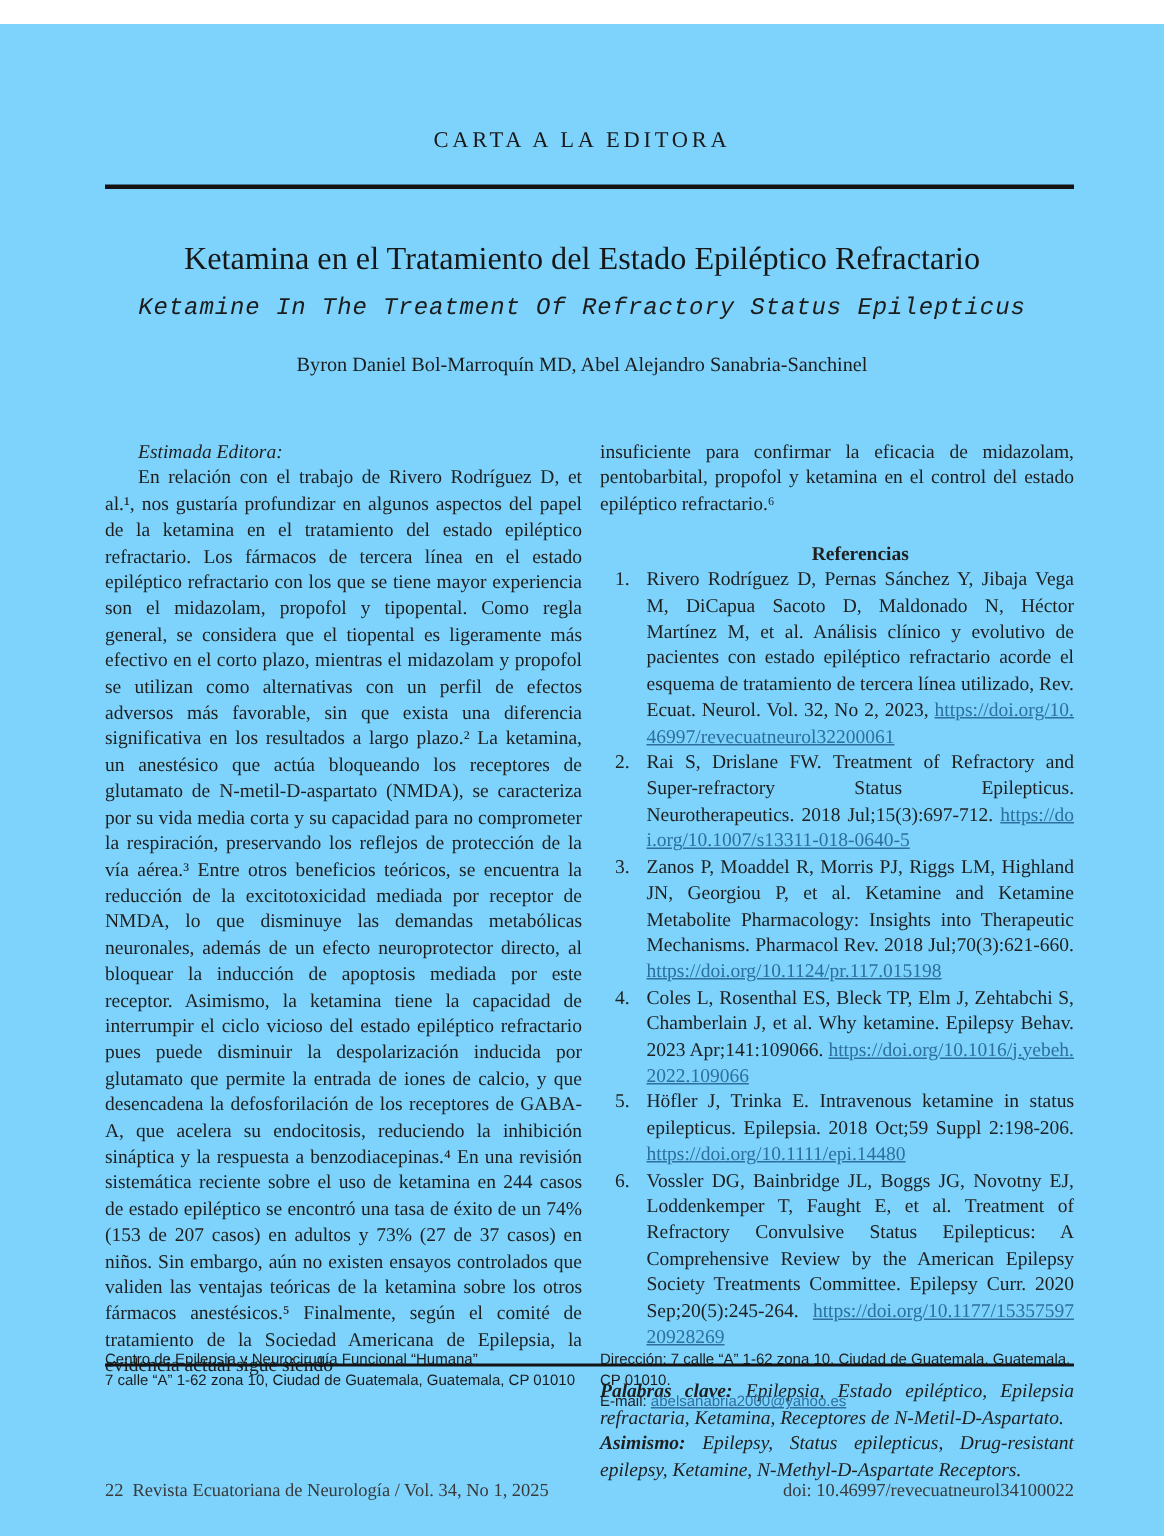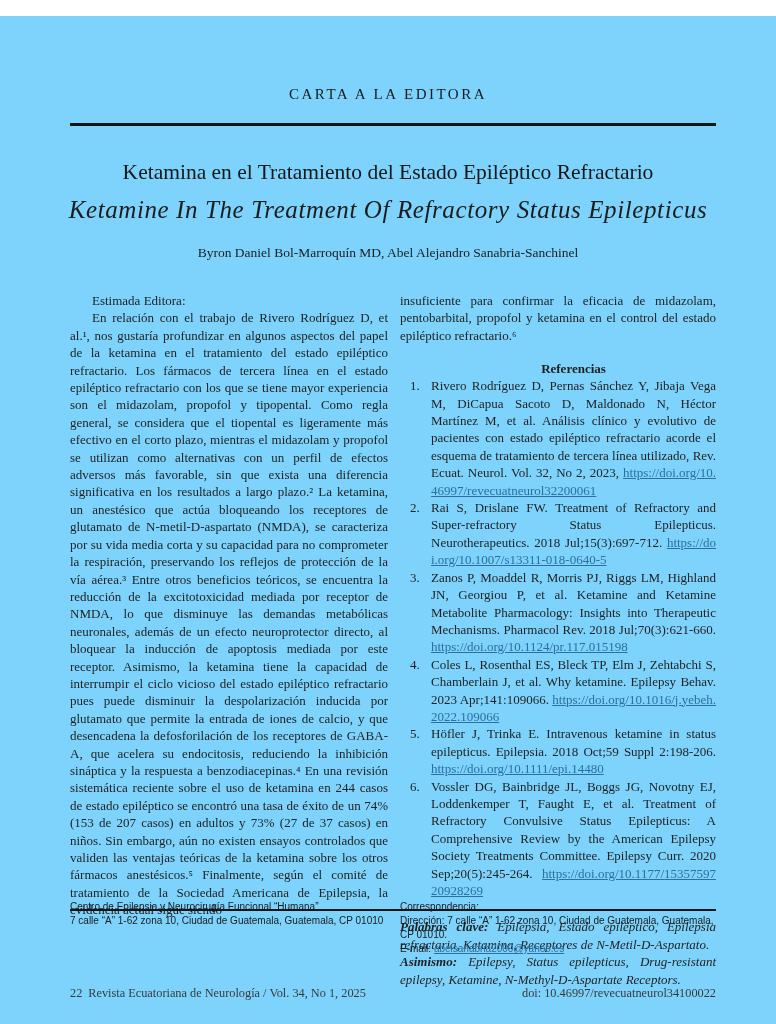--- a/index.html
+++ b/index.html
@@ -10,28 +10,28 @@
     margin:16px auto;
     background:#7dd3fc;
     font-family:"Liberation Serif", serif;
     color:#1f1f1f;
     overflow:hidden;
   }
   .header { text-align:center; padding-top:70px; }
   .section-label { font-size:15px; letter-spacing:2.5px; color:#1a1a1a; }
   .rule-top { margin:20px 60px 0 70px; border:none; border-top:3px solid #141414; }
   .title-es { font-size:21.5px; font-weight:normal; margin:34px 0 0; color:#171717; }
-  .title-en { font-size:25px; font-style:italic; font-weight:normal; margin:11px 0 0; letter-spacing:0.6px; color:#1c1c1c; }
+  .title-en { font-size:16px; font-style:italic; font-weight:normal; margin:11px 0 0; letter-spacing:0.6px; color:#1c1c1c;font-family:Liberation Mono, monospace; }
   .authors { font-size:13.5px; margin-top:21px; color:#1c1c1c; }
 
   .columns {
     position:absolute; top:276px; left:70px; right:60px;
     display:grid; grid-template-columns:318px 1fr; column-gap:12px;
   }
-  .salutation { margin:0; font-size:13px; line-height:17.4px; text-indent:22px; }
+  .salutation { margin:0; font-size:13px; line-height:17.4px; text-indent:22px;font-style:italic; }
   .body-par { margin:0; font-size:13px; line-height:17.4px; text-align:justify; }
   .indent { text-indent:22px; }
 
   .ref-heading { font-size:13px; font-weight:bold; margin:17px 0 0 31px;text-align:center; }
   ol.refs { list-style:none; margin:0; padding:0; font-size:13px; line-height:17.4px; }
   li.ref { position:relative; padding-left:31px; text-align:justify; }
   .ref-num { position:absolute; left:10px; }
   a.doi-link, a.email-link { color:#2d6f9e; text-decoration:underline; word-break:break-all; }
 
   .kw { font-size:13px; line-height:17.4px; font-style:italic; text-align:justify; margin:0; }
@@ -96,21 +96,20 @@
     </div>
   </div>
 
   <hr class="footnote-rule">
   <div class="footnotes">
     <div>
       <p>Centro de Epilepsia y Neurocirugía Funcional “Humana”</p>
       <p>7 calle “A” 1-62 zona 10, Ciudad de Guatemala, Guatemala, CP 01010</p>
     </div>
     <div>
-      <p>Correspondencia:</p>
       <p>Dirección: 7 calle “A” 1-62 zona 10, Ciudad de Guatemala, Guatemala, CP 01010.</p>
       <p><span>E-mail: </span><a href="#" class="email-link">abelsanabria2000@yahoo.es</a></p>
     </div>
   </div>
 
   <div class="footer">
     <div class="footer-left">
       <span>22</span><span>Revista Ecuatoriana de Neurología / Vol. 34, No 1, 2025</span>
     </div>
     <div class="footer-right">doi: 10.46997/revecuatneurol34100022</div>

